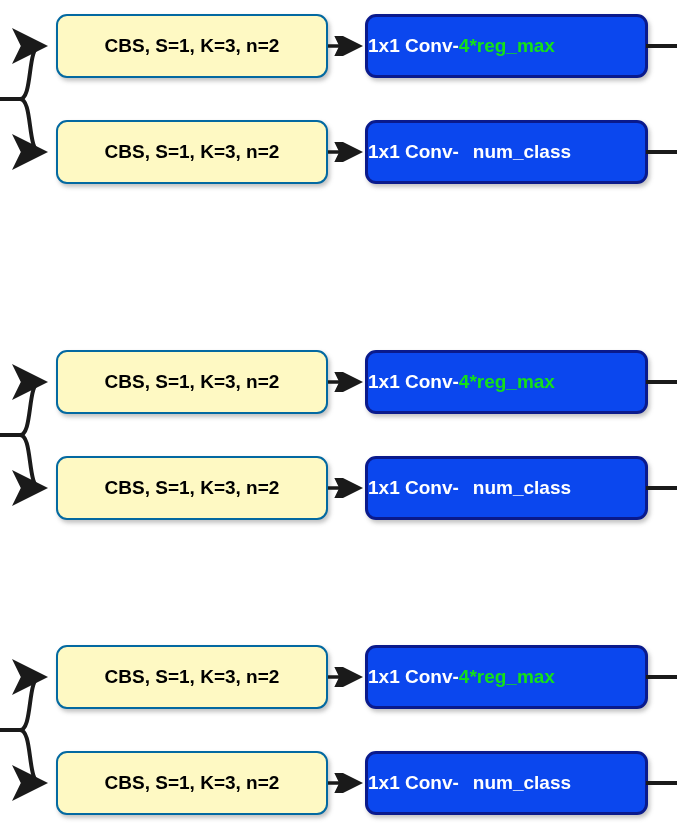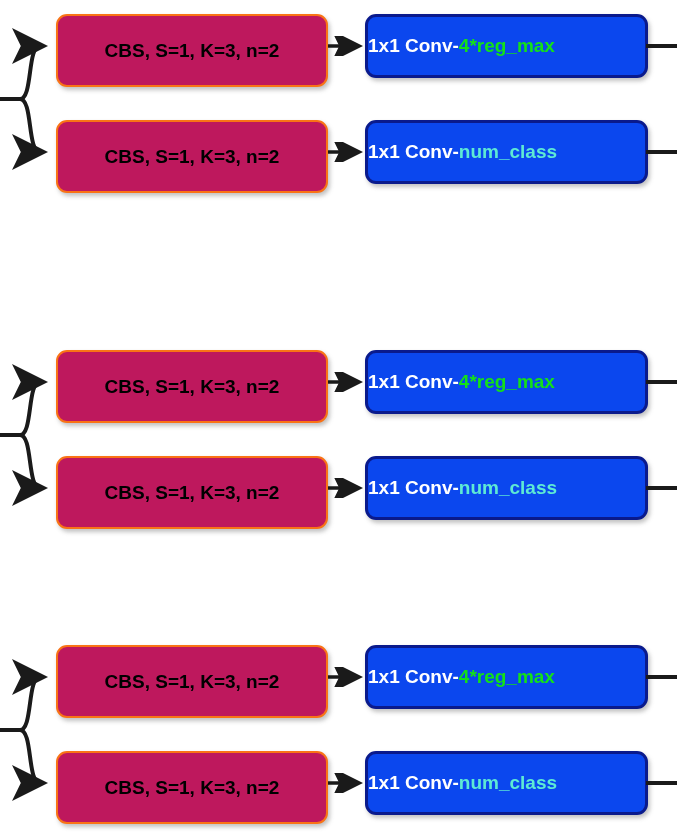--- a/index.html
+++ b/index.html
@@ -46,24 +46,24 @@
   }
   .head-row.row-reg { top: 0px; }
   .head-row.row-cls { top: 106px; }
 
   
   .cbs-box {
     position: absolute;
     left: 56px;
     top: 0px;
     width: 272px;
-    height: 73px;
+    height: 64px;
     box-sizing: border-box;
-    background: #be185d;
-    border: 2px solid #f97316;
+    background: #fef9c3;
+    border: 2px solid #0369a1;
     border-radius: 11px;
     display: flex;
     align-items: center;
     justify-content: center;
     box-shadow: 2px 3px 4px rgba(120,120,120,0.45);
   }
   .cbs-label {
     font-size: 19px;
     font-weight: bold;
     color: #000000;
@@ -86,21 +86,21 @@
     align-items: center;
     box-shadow: 2px 3px 4px rgba(120,120,120,0.45);
   }
   .conv-label {
     font-size: 19px;
     font-weight: bold;
     color: #ffffff;
     white-space: nowrap;
   }
   .conv-accent-green { color: #14e019; }
-  .conv-accent-yellow { color: #5eead4; }
+  .conv-accent-yellow { color: #ffffff; margin-left: 14px; }
 
   
   .mid-arrow {
     position: absolute;
     left: 328px;
     top: 22px;
     width: 40px;
     height: 20px;
     pointer-events: none;
   }

